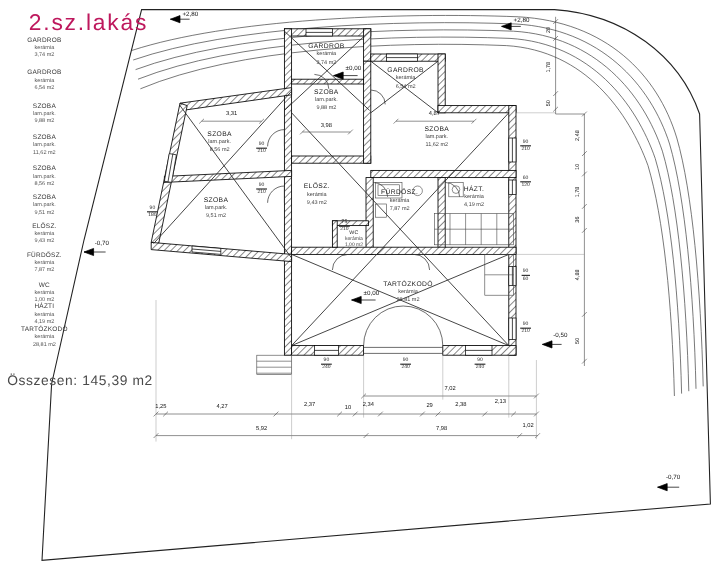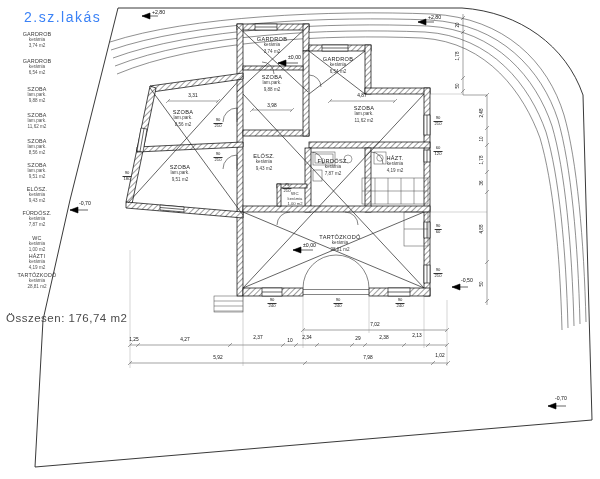--- a/index.html
+++ b/index.html
@@ -2,21 +2,21 @@
 <html><head>
 <meta charset="utf-8">
 <style>
   html,body{margin:0;padding:0;}
   body{
     width:600px;height:479px;position:relative;background:#ffffff;
     font-family:"Liberation Sans", sans-serif;color:#1a1a1a;overflow:hidden;
   }
   svg{position:absolute;left:0;top:0;}
   .abs{position:absolute;}
-  .title{font-size:14px;letter-spacing:1.5px;color:#3b82f6;}
+  .title{font-size:19px;letter-spacing:1.5px;color:#be185d;}
   .total{font-size:11.5px;letter-spacing:.5px;color:#4a4a4a;}
   .lg{position:absolute;width:74px;text-align:center;color:#3a3a3a;transform:translateX(-50%);line-height:6.2px;}
   .lg .n{font-size:5.4px;letter-spacing:.2px;}
   .lg .m,.lg .a{font-size:4.6px;color:#555;}
   .room{position:absolute;text-align:center;transform:translateX(-50%);line-height:6.4px;color:#222;white-space:nowrap;}
   .room .n{font-size:5.6px;letter-spacing:.3px;}
   .room .m,.room .a{font-size:4.6px;color:#444;}
   .room.small{line-height:5px;}
   .room.small .n{font-size:4.4px;}
   .room.small .m,.room.small .a{font-size:4.2px;}
@@ -246,21 +246,21 @@
   <div class="n">HÁZTI</div>
     <div class="m">kerámia</div>
     <div class="a">4,19  m2</div>
 </div>
 <div class="lg" style="left:37px;top:272px">
   <div class="n">TARTÓZKODÓ</div>
     <div class="m">kerámia</div>
     <div class="a">28,81  m2</div>
 </div>
 
-<div class="abs total" style="left:6px;top:312px">Összesen:  176,74 m2</div>
+<div class="abs total" style="left:6px;top:312px">Összesen:  145,39 m2</div>
 
 <div class="room" style="left:272px;top:36px">
   <div class="n">GARDROB</div>
     <div class="m">kerámia</div>
     <div class="a">3,74  m2</div>
 </div>
 <div class="room" style="left:272px;top:74px">
   <div class="n">SZOBA</div>
     <div class="m">lam.park.</div>
     <div class="a">9,88  m2</div>

